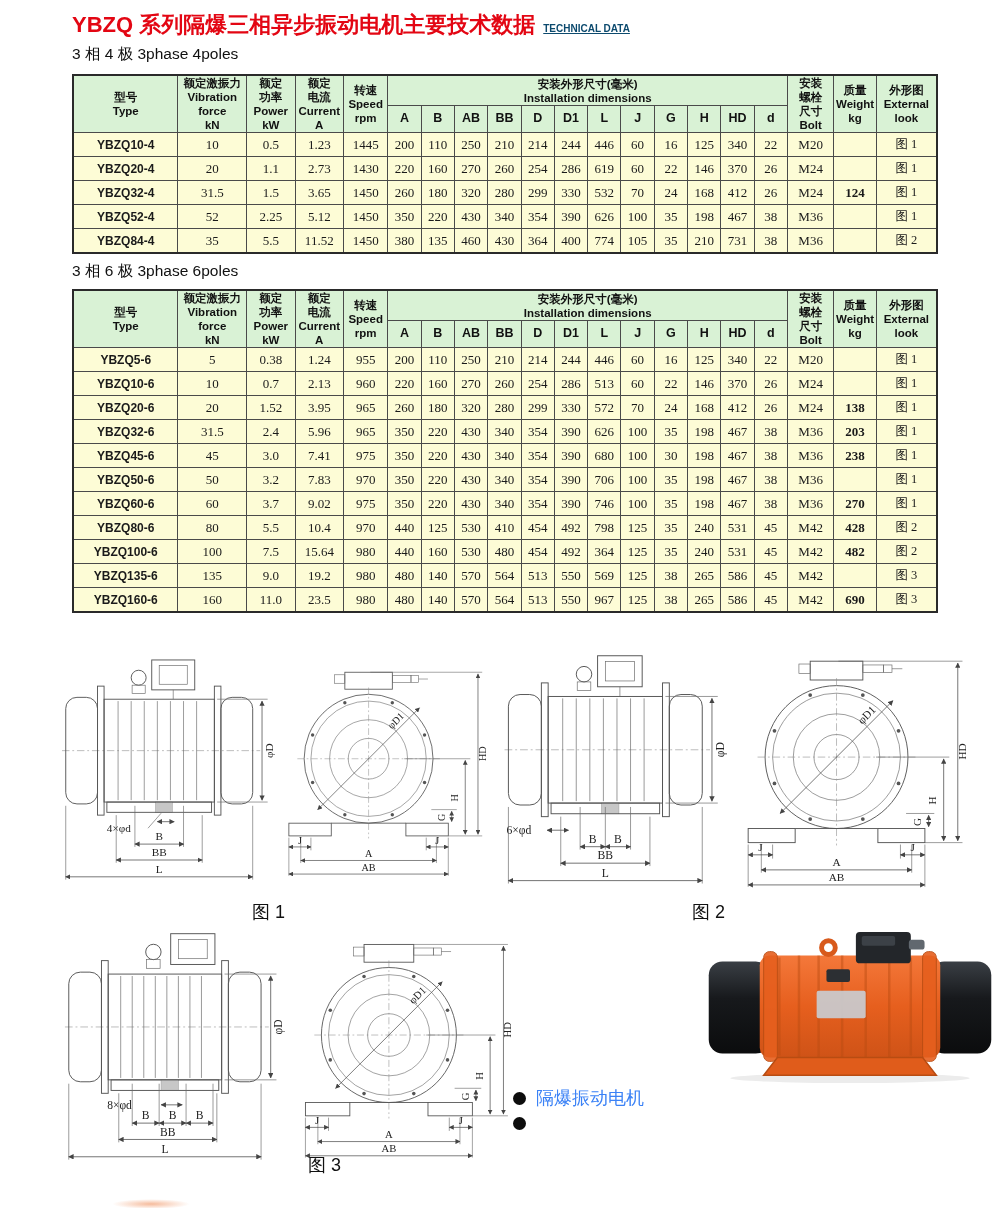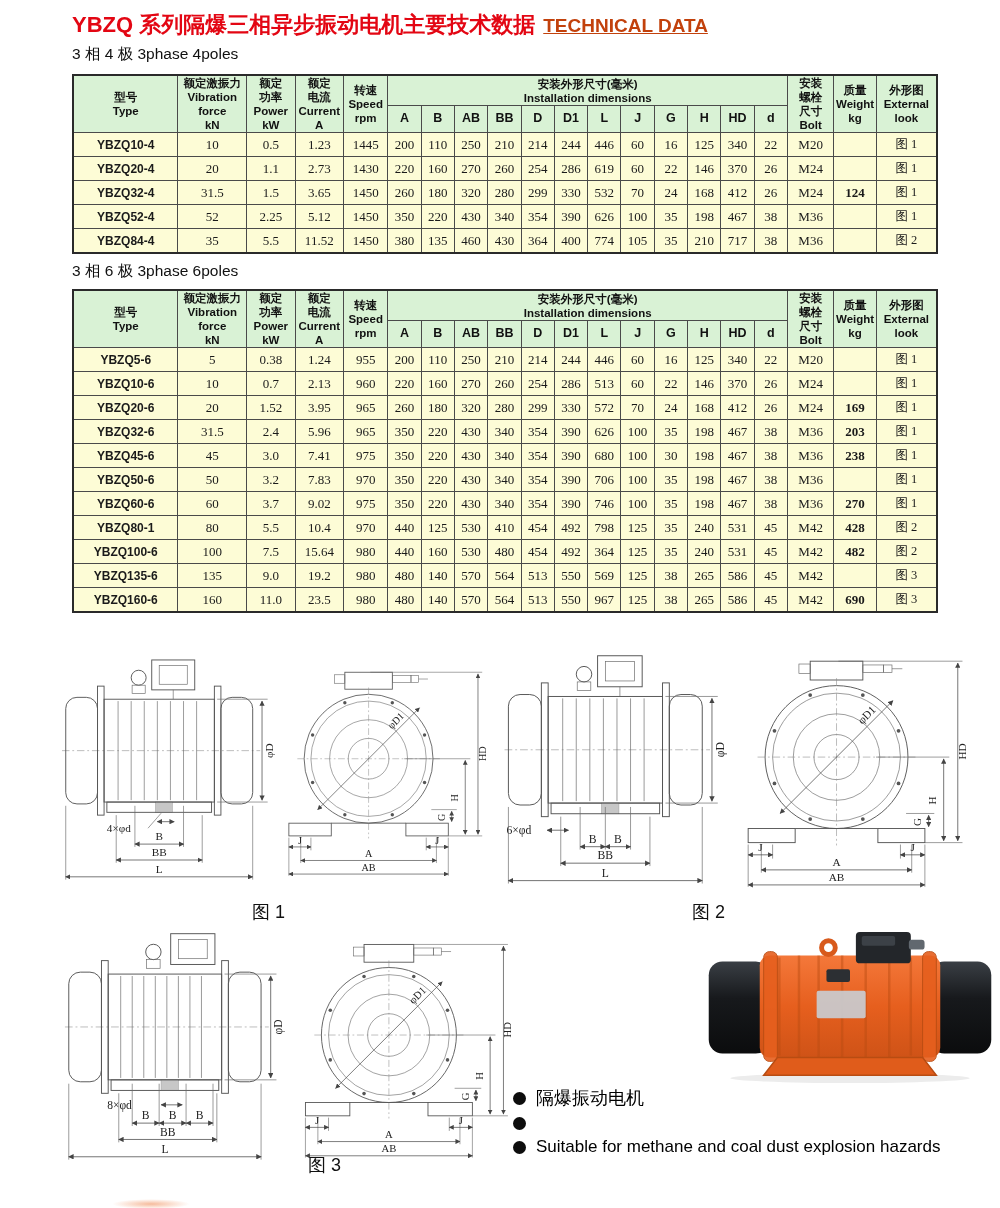--- a/index.html
+++ b/index.html
@@ -1,21 +1,21 @@
 <!DOCTYPE html>
 <html><head>
 <meta charset="utf-8">
 <style>
   html,body{margin:0;padding:0;background:#fff;}
   .page{position:relative;width:1000px;height:1208px;background:#ffffff;
         font-family:"Liberation Sans",sans-serif;overflow:hidden;color:#111;}
 
   .title{position:absolute;left:72px;top:10px;white-space:nowrap;}
   .title .zh{color:#e30613;font-weight:bold;font-size:22px;}
-  .title .en{color:#c2410c;font-weight:bold;font-size:19px;text-decoration:underline;margin-left:8px;}
+  .title .en{color:#0c4a6e;font-weight:bold;font-size:10px;text-decoration:underline;margin-left:8px;}
 
   .sub{position:absolute;left:72px;font-size:15.5px;color:#101010;}
   #sub1{top:44px;} #sub2{top:261px;}
 
   table.spec{position:absolute;left:72px;width:866px;border-collapse:collapse;table-layout:fixed;
              border:2px solid #2a2a2a;}
   #t1{top:74px;} #t2{top:289px;}
   .spec th,.spec td{border:1px solid #4a4a4a;text-align:center;vertical-align:middle;padding:0;overflow:hidden;}
   .spec th{background:#d9f2d5;font-weight:bold;font-size:11.5px;line-height:1.22;white-space:pre-line;}
   .spec thead tr:nth-child(2) th{font-size:12.5px;height:26px;}
@@ -35,21 +35,21 @@
   .ln{stroke:#555;stroke-width:1;fill:none;}
   .tn{stroke:#6a6a6a;stroke-width:0.7;fill:none;}
   .cl{stroke:#8a8a8a;stroke-width:0.6;fill:none;stroke-dasharray:8 3 2 3;}
   .dim{stroke:#4a4a4a;stroke-width:0.8;fill:none;marker-start:url(#arw);marker-end:url(#arw);}
   .hatch{fill:#9a9a9a;opacity:.55;stroke:#555;stroke-width:.6;}
   .dot{fill:#555;}
   text.dt{font-family:"Liberation Serif",serif;font-size:12px;fill:#222;}
 
   #photo{position:absolute;left:700px;top:930px;}
   .bullets{position:absolute;left:513px;top:1086px;width:482px;list-style:none;margin:0;padding:0;}
-  .bullets li{display:flex;align-items:center;gap:10px;font-size:17px;font-weight:500;color:#000000;margin-bottom:7px;}
+  .bullets li{display:flex;align-items:center;gap:10px;font-size:17px;font-weight:500;color:#3b82f6;margin-bottom:7px;}
   .bullets li.zh{font-size:18px;}
   .bdot{width:13px;height:13px;border-radius:50%;background:#0d0d0d;flex:0 0 13px;}
   .smudge{position:absolute;left:112px;top:1199px;width:78px;height:10px;border-radius:50%;
           background:radial-gradient(ellipse at center,rgba(236,120,58,.5),rgba(236,120,58,0) 70%);}
 </style>
 </head>
 <body>
 
 <svg width="0" height="0" style="position:absolute">
   <defs>
@@ -235,21 +235,21 @@
           <td>380</td>
           <td>135</td>
           <td>460</td>
           <td>430</td>
           <td>364</td>
           <td>400</td>
           <td>774</td>
           <td>105</td>
           <td>35</td>
           <td>210</td>
-          <td>717</td>
+          <td>731</td>
           <td>38</td>
           <td>M36</td>
           <td class="c-weight"></td>
           <td class="c-look">图 2</td>
         </tr>
       </tbody>
   </table>
 
   <div class="sub" id="sub2">3 相 6 极  3phase 6poles</div>
 
@@ -380,21 +380,21 @@
           <td>280</td>
           <td>299</td>
           <td>330</td>
           <td>572</td>
           <td>70</td>
           <td>24</td>
           <td>168</td>
           <td>412</td>
           <td>26</td>
           <td>M24</td>
-          <td class="c-weight">169</td>
+          <td class="c-weight">138</td>
           <td class="c-look">图 1</td>
         </tr>
         <tr>
           <td class="c-type">YBZQ32-6</td>
           <td>31.5</td>
           <td>2.4</td>
           <td>5.96</td>
           <td>965</td>
           <td>350</td>
           <td>220</td>
@@ -472,21 +472,21 @@
           <td>100</td>
           <td>35</td>
           <td>198</td>
           <td>467</td>
           <td>38</td>
           <td>M36</td>
           <td class="c-weight">270</td>
           <td class="c-look">图 1</td>
         </tr>
         <tr>
-          <td class="c-type">YBZQ80-1</td>
+          <td class="c-type">YBZQ80-6</td>
           <td>80</td>
           <td>5.5</td>
           <td>10.4</td>
           <td>970</td>
           <td>440</td>
           <td>125</td>
           <td>530</td>
           <td>410</td>
           <td>454</td>
           <td>492</td>
@@ -888,20 +888,16 @@
   </svg>
 
   <ul class="bullets">
     <li class="zh">
         <span class="bdot"></span>
         <span>隔爆振动电机</span>
       </li>
     <li class="zh">
         <span class="bdot"></span>
       </li>
-    <li>
-        <span class="bdot"></span>
-        <span>Suitable for methane and coal dust explosion hazards</span>
-      </li>
   </ul>
 
   <div class="smudge"></div>
 </div>
 
 </body></html>

